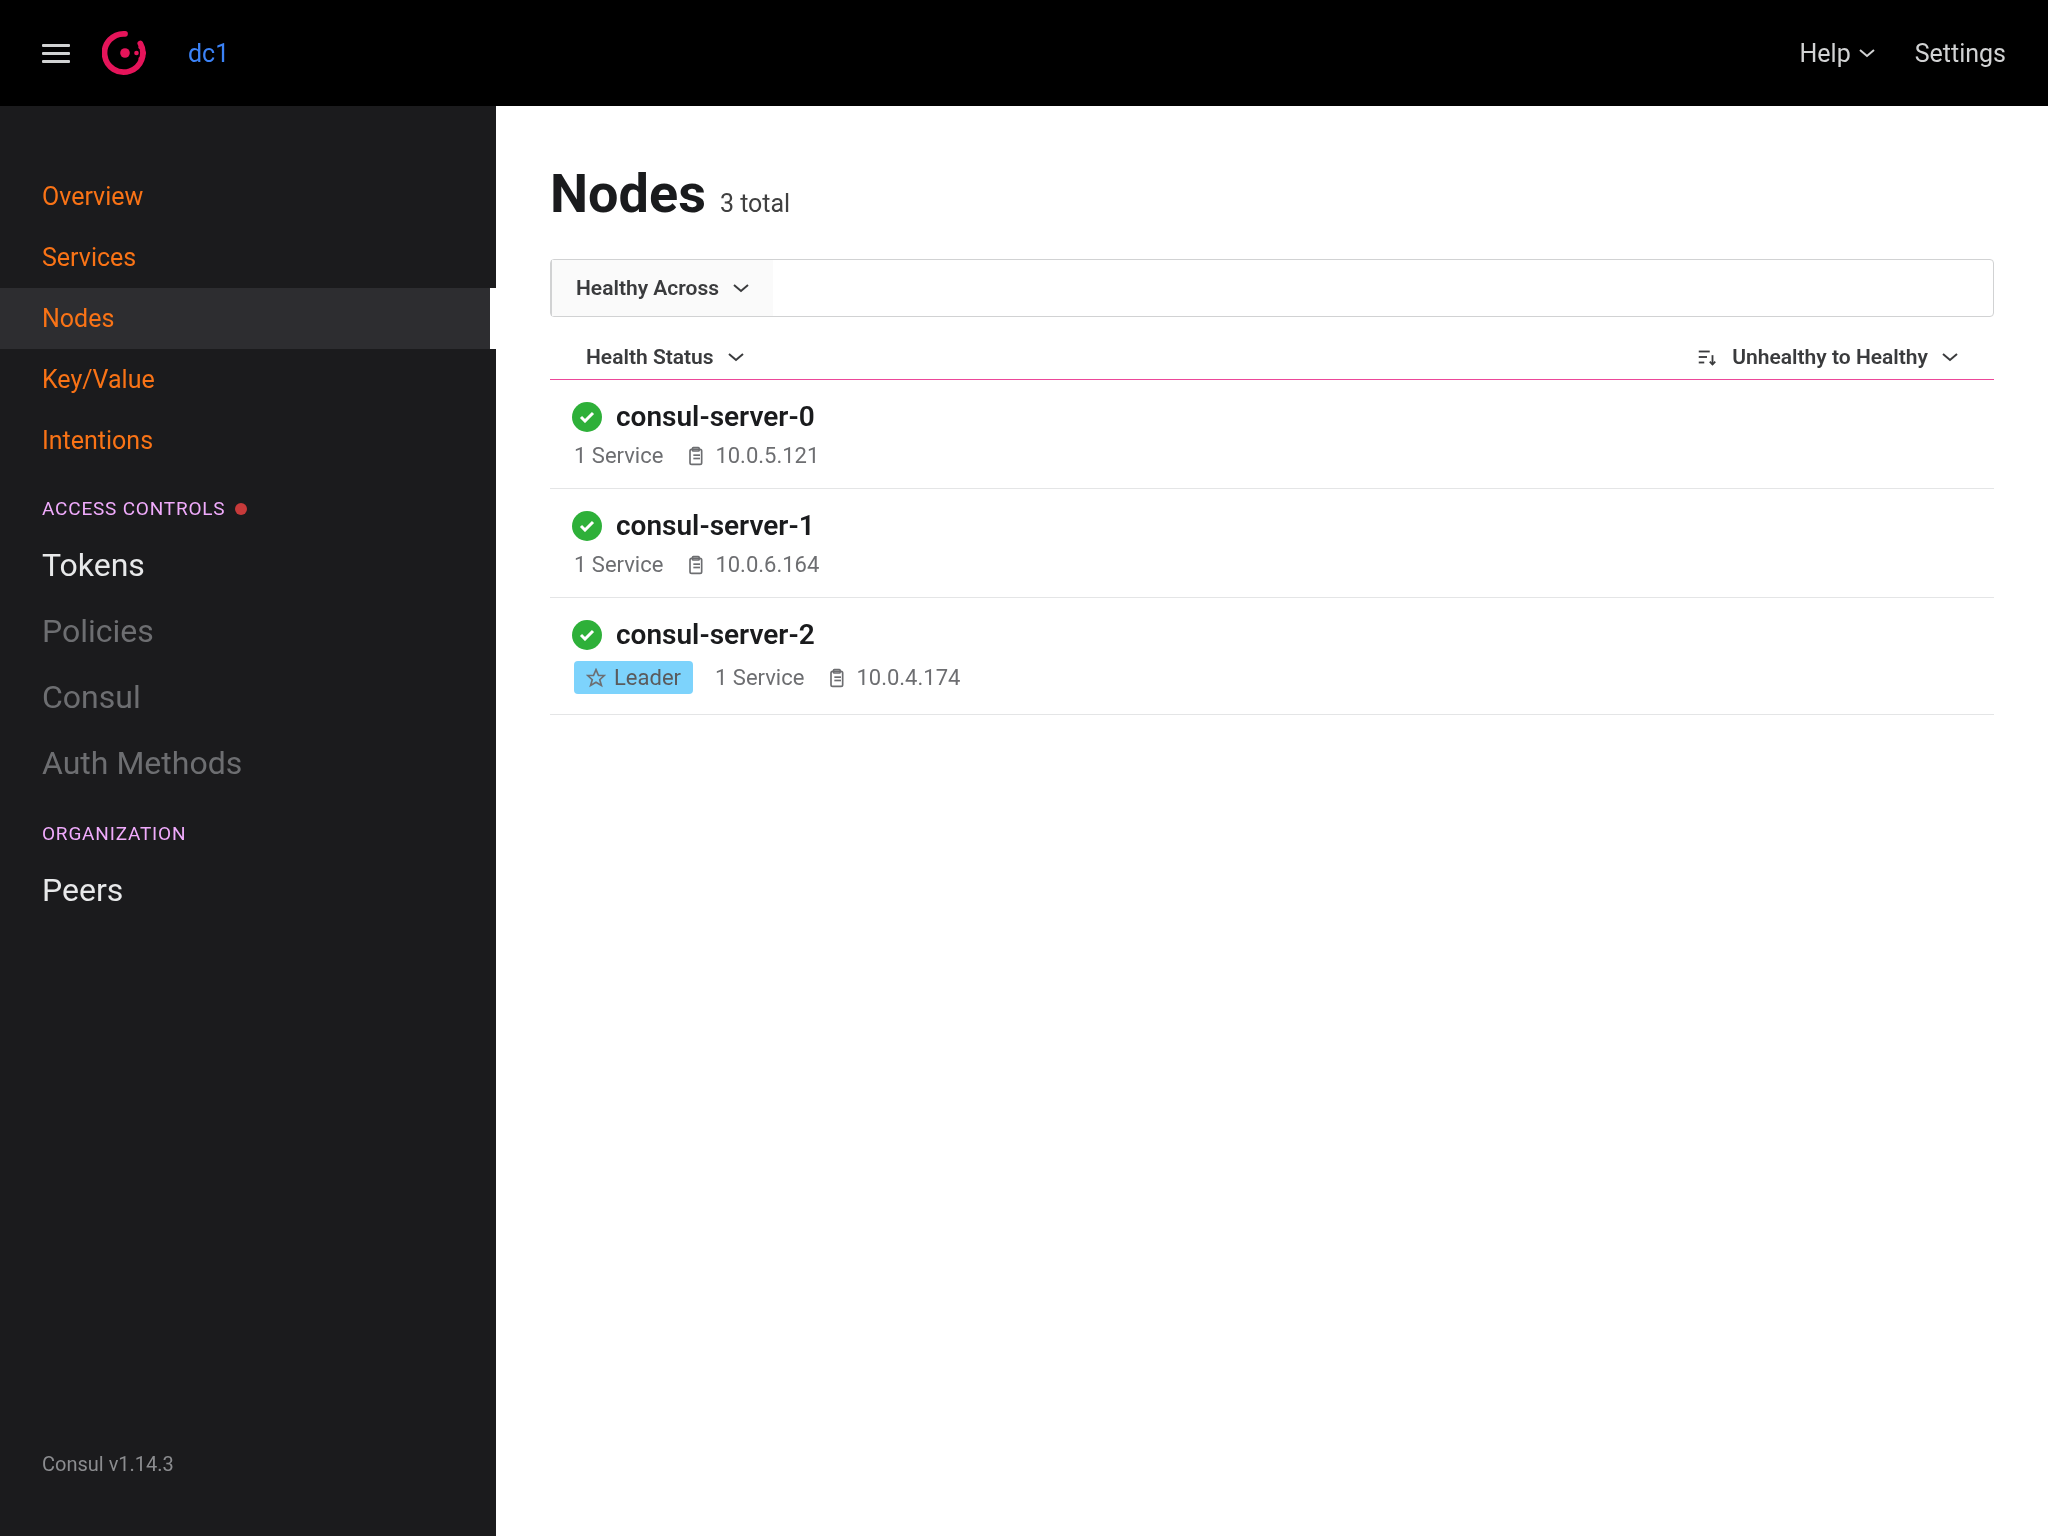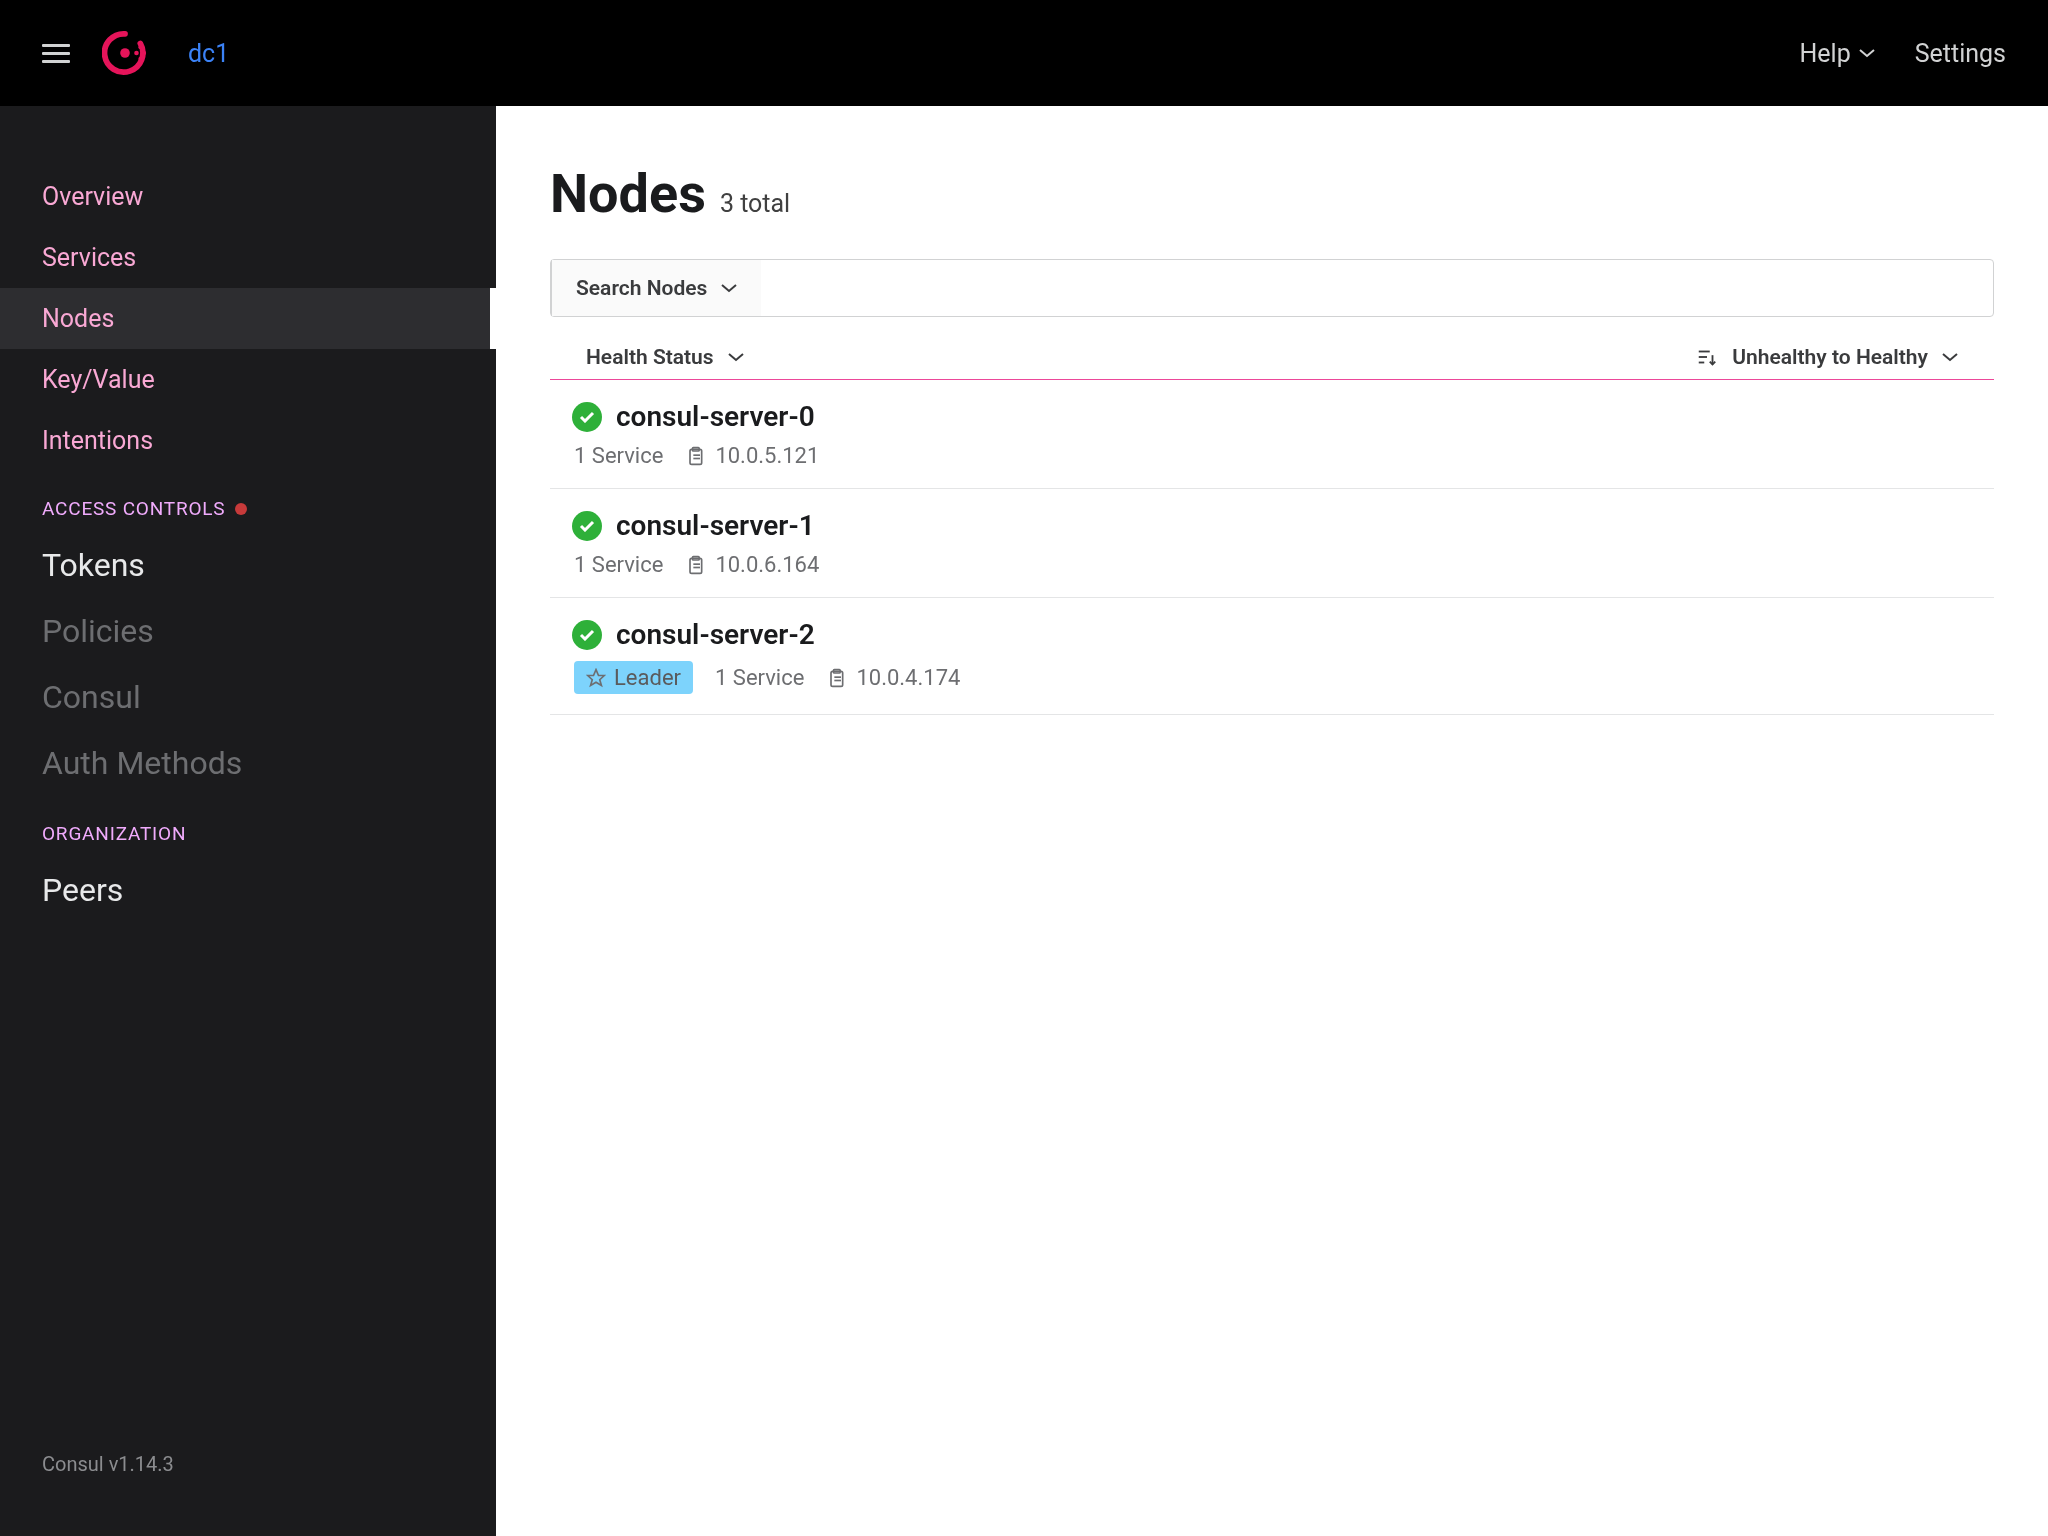--- a/index.html
+++ b/index.html
@@ -11,21 +11,21 @@
   .hamburger span { width: 28px; height: 3px; background: #d1d2d3; border-radius: 1px; }
   .logo { width: 46px; height: 46px; display: block; }
   .dc-label { font-size: 25px; color: #3b82f6; margin-left: 8px; }
   .topbar-right { margin-left: auto; display: flex; align-items: center; gap: 40px; }
   .help, .settings { font-size: 25px; color: #d1d2d3; display: flex; align-items: center; gap: 8px; cursor: pointer; }
   .chev-down { width: 16px; height: 10px; fill: none; stroke: currentColor; stroke-width: 2; }
 
   .layout { display: flex; height: calc(1536px - 106px); }
   .sidebar { width: 496px; background: #1b1b1d; color: #fff; padding: 60px 0 30px 0; display: flex; flex-direction: column; }
   .nav-main { list-style: none; }
-  .nav-main li { padding: 16px 42px; font-size: 25px; color: #f9a8d4; cursor: pointer; }
+  .nav-main li { padding: 16px 42px; font-size: 25px; color: #f97316; cursor: pointer; }
   .nav-main li.active { background: #2d2d30; border-right: 6px solid #fff; }
   .section-title { padding: 26px 42px 12px; font-size: 19px; letter-spacing: 0.8px; color: #f0abfc; text-transform: uppercase; display: flex; align-items: center; gap: 10px; }
   .red-dot { width: 12px; height: 12px; border-radius: 50%; background: #c73a3a; display: inline-block; }
   .nav-sub { list-style: none; }
   .nav-sub li { padding: 14px 42px; font-size: 32px; cursor: pointer; }
   .nav-sub li.enabled { color: #e8e9ea; }
   .nav-sub li.disabled { color: #6d6e71; }
   .sidebar-footer { margin-top: auto; padding: 20px 42px 30px; font-size: 20px; color: #8b8c8f; }
 
   .main { flex: 1; padding: 56px 54px; }
@@ -118,21 +118,21 @@
   </aside>
 
   <main class="main">
     <div class="page-title-wrap">
       <h1 class="page-title">Nodes</h1>
       <span class="page-subtitle">3 total</span>
     </div>
 
     <div class="search-bar">
       <div class="search-across">
-        <span>Search Nodes</span>
+        <span>Healthy Across</span>
         <svg class="chev-down" viewBox="0 0 16 10">
             <polyline points="1,2 8,8 15,2"></polyline>
           </svg>
       </div>
     </div>
 
     <div class="filter-row">
       <div class="filter-left">
         <span>Health Status</span>
         <svg class="chev-down" viewBox="0 0 16 10">

